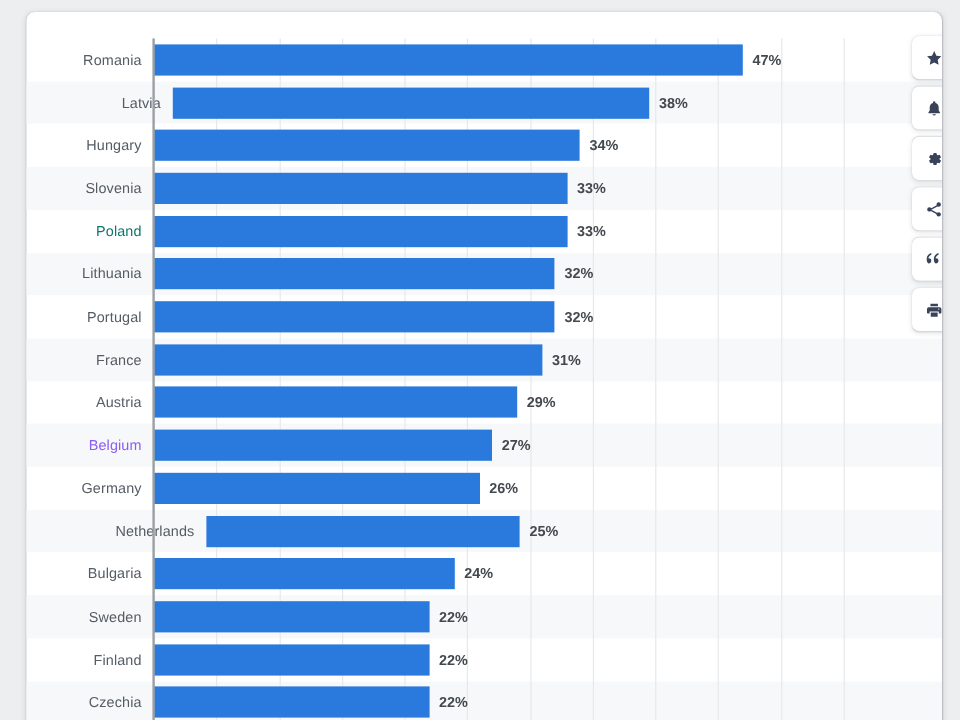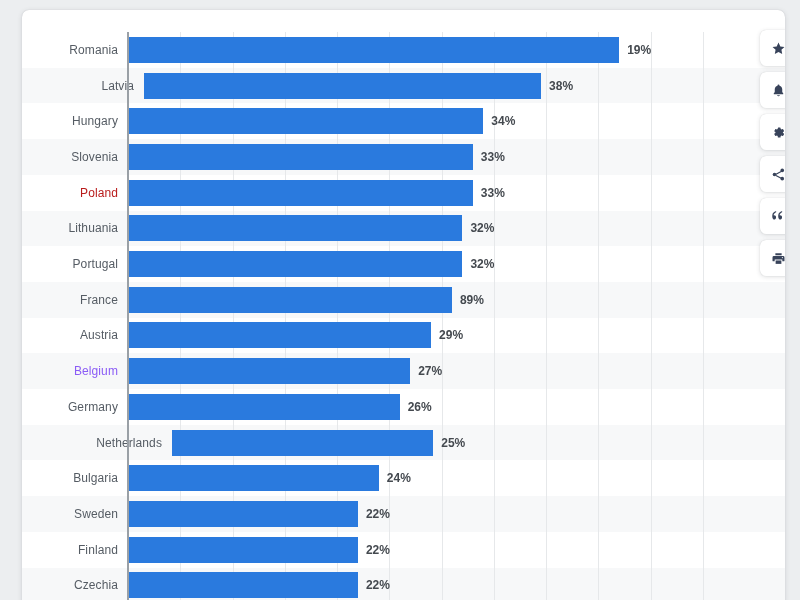--- a/index.html
+++ b/index.html
@@ -163,56 +163,56 @@
         <div class="gridline" style="left: 524px; background: rgb(230, 232, 234);"></div>
         <div class="gridline" style="left: 576.25px; background: rgb(230, 232, 234);"></div>
         <div class="gridline" style="left: 628.5px; background: rgb(230, 232, 234);"></div>
         <div class="gridline" style="left: 680.75px; background: rgb(230, 232, 234);"></div>
       </div>
     <div id="axis-spine"></div>
     <div id="rows">
         <div class="bar-row" style="top: 22px;">
           <span class="cat-label" style="color: rgb(85, 92, 100);">Romania</span>
           <div class="bar" style="width: 491.15px; background: rgb(42, 122, 222);"></div>
-          <span class="bar-value" style="left: 605.15px; color: rgb(68, 73, 79);">19%</span>
+          <span class="bar-value" style="left: 605.15px; color: rgb(68, 73, 79);">47%</span>
         </div>
         <div class="bar-row" style="top: 57.7px; margin-left: 16px;">
           <span class="cat-label" style="color: rgb(85, 92, 100);">Latvia</span>
           <div class="bar" style="width: 397.1px; background: rgb(42, 122, 222);"></div>
           <span class="bar-value" style="left: 511.1px; color: rgb(68, 73, 79);">38%</span>
         </div>
         <div class="bar-row" style="top: 93.4px;">
           <span class="cat-label" style="color: rgb(85, 92, 100);">Hungary</span>
           <div class="bar" style="width: 355.3px; background: rgb(42, 122, 222);"></div>
           <span class="bar-value" style="left: 469.3px; color: rgb(68, 73, 79);">34%</span>
         </div>
         <div class="bar-row" style="top: 129.1px;">
           <span class="cat-label" style="color: rgb(85, 92, 100);">Slovenia</span>
           <div class="bar" style="width: 344.85px; background: rgb(42, 122, 222);"></div>
           <span class="bar-value" style="left: 458.85px; color: rgb(68, 73, 79);">33%</span>
         </div>
         <div class="bar-row" style="top: 164.8px;">
-          <span class="cat-label" style="color: #b91c1c;">Poland</span>
+          <span class="cat-label" style="color: #0f766e;">Poland</span>
           <div class="bar" style="width: 344.85px; background: rgb(42, 122, 222);"></div>
           <span class="bar-value" style="left: 458.85px; color: rgb(68, 73, 79);">33%</span>
         </div>
         <div class="bar-row" style="top: 200.5px;">
           <span class="cat-label" style="color: rgb(85, 92, 100);">Lithuania</span>
           <div class="bar" style="width: 334.4px; background: rgb(42, 122, 222);"></div>
           <span class="bar-value" style="left: 448.4px; color: rgb(68, 73, 79);">32%</span>
         </div>
         <div class="bar-row" style="top: 236.2px;">
           <span class="cat-label" style="color: rgb(85, 92, 100);">Portugal</span>
           <div class="bar" style="width: 334.4px; background: rgb(42, 122, 222);"></div>
           <span class="bar-value" style="left: 448.4px; color: rgb(68, 73, 79);">32%</span>
         </div>
         <div class="bar-row" style="top: 271.9px;">
           <span class="cat-label" style="color: rgb(85, 92, 100);">France</span>
           <div class="bar" style="width: 323.95px; background: rgb(42, 122, 222);"></div>
-          <span class="bar-value" style="left: 437.95px; color: rgb(68, 73, 79);">89%</span>
+          <span class="bar-value" style="left: 437.95px; color: rgb(68, 73, 79);">31%</span>
         </div>
         <div class="bar-row" style="top: 307.6px;">
           <span class="cat-label" style="color: rgb(85, 92, 100);">Austria</span>
           <div class="bar" style="width: 303.05px; background: rgb(42, 122, 222);"></div>
           <span class="bar-value" style="left: 417.05px; color: rgb(68, 73, 79);">29%</span>
         </div>
         <div class="bar-row" style="top: 343.3px;">
           <span class="cat-label" style="color: #8b5cf6;">Belgium</span>
           <div class="bar" style="width: 282.15px; background: rgb(42, 122, 222);"></div>
           <span class="bar-value" style="left: 396.15px; color: rgb(68, 73, 79);">27%</span>

